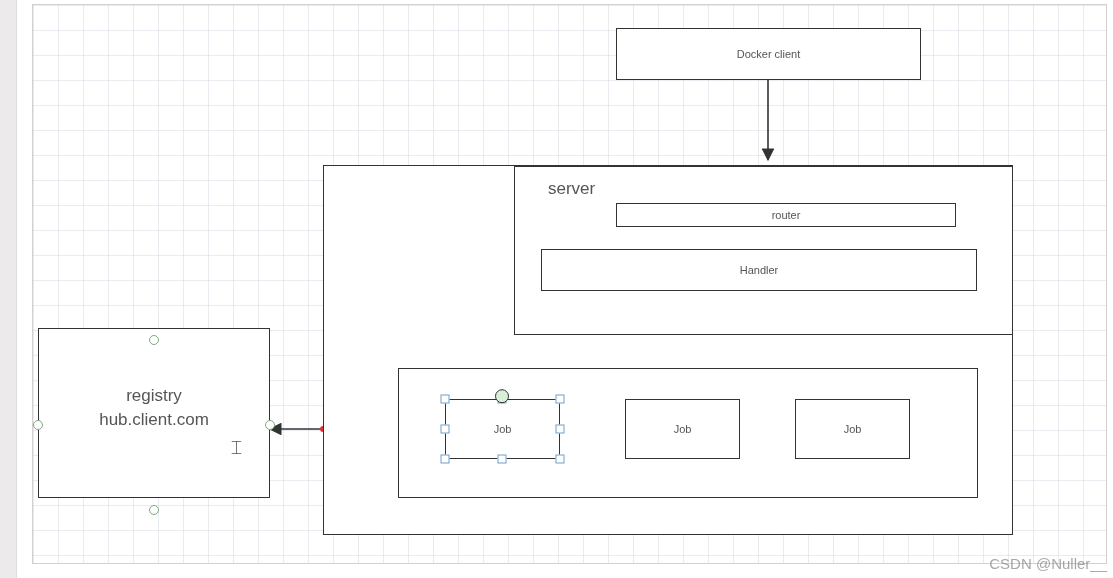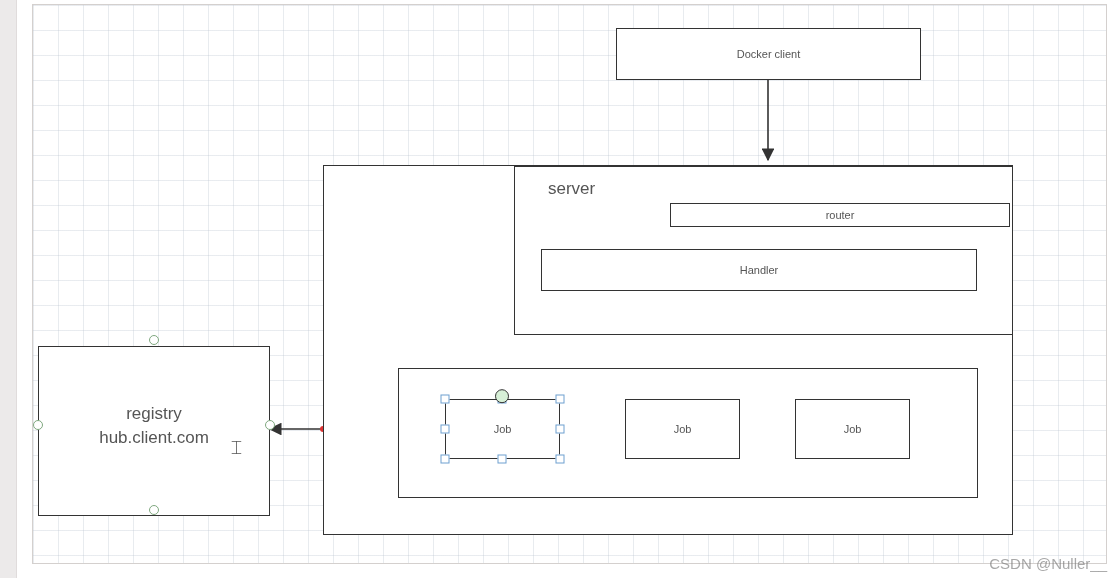--- a/index.html
+++ b/index.html
@@ -127,21 +127,21 @@
   </div>
 
   <div class="box" style="left:323px; top:165px; width:690px; height:370px;"></div>
 
   <div class="box" style="left:514px; top:165px; width:499px; height:170px; border-top:none;"></div>
 
   <div style="position:absolute;left:514px;top:165px;width:499px;height:1.5px;background:#333;"></div>
   <div class="label" style="left:548px; top:178px;">server</div>
 
 
-  <div class="box center-label" style="left:670px; top:203px; width:340px; height:24px;">
+  <div class="box center-label" style="left:616px; top:203px; width:340px; height:24px;">
     <span>router</span>
   </div>
 
   <div class="box center-label" style="left:541px; top:249px; width:436px; height:42px;">
     <span>Handler</span>
   </div>
 
   <div class="box" style="left:398px; top:368px; width:580px; height:130px;"></div>
 
   <div class="box center-label" style="left:445px; top:399px; width:115px; height:60px;">
@@ -160,21 +160,21 @@
   <div style="position:absolute;left:502px;top:399px;width:12px;height:12px;border:1.5px solid #333;border-radius:50%;background:#d7f0d7;transform:translate(-50%,-70%);"></div>
 
   <div class="box center-label" style="left:625px; top:399px; width:115px; height:60px;">
     <span>Job</span>
   </div>
 
   <div class="box center-label" style="left:795px; top:399px; width:115px; height:60px;">
     <span>Job</span>
   </div>
 
-  <div class="box" style="left:38px; top:346px; width:232px; height:170px;">
+  <div class="box" style="left:38px; top:328px; width:232px; height:170px;">
     <div class="label" style="left:0; right:0; top:56px; text-align:center; width:100%;">registry</div>
     <div class="label" style="left:0; right:0; top:80px; text-align:center; width:100%;">hub.client.com</div>
   </div>
 
   <div class="cursor-caret" style="left:230px; top:437px; color:#555; font-size:19px;">⌶</div>
 
   <div class="conn-handle" style="left:154px; top:340px;"></div>
   <div class="conn-handle" style="left:154px; top:510px;"></div>
   <div class="conn-handle" style="left:38px;  top:425px;"></div>
   <div class="conn-handle" style="left:270px; top:425px;"></div>

